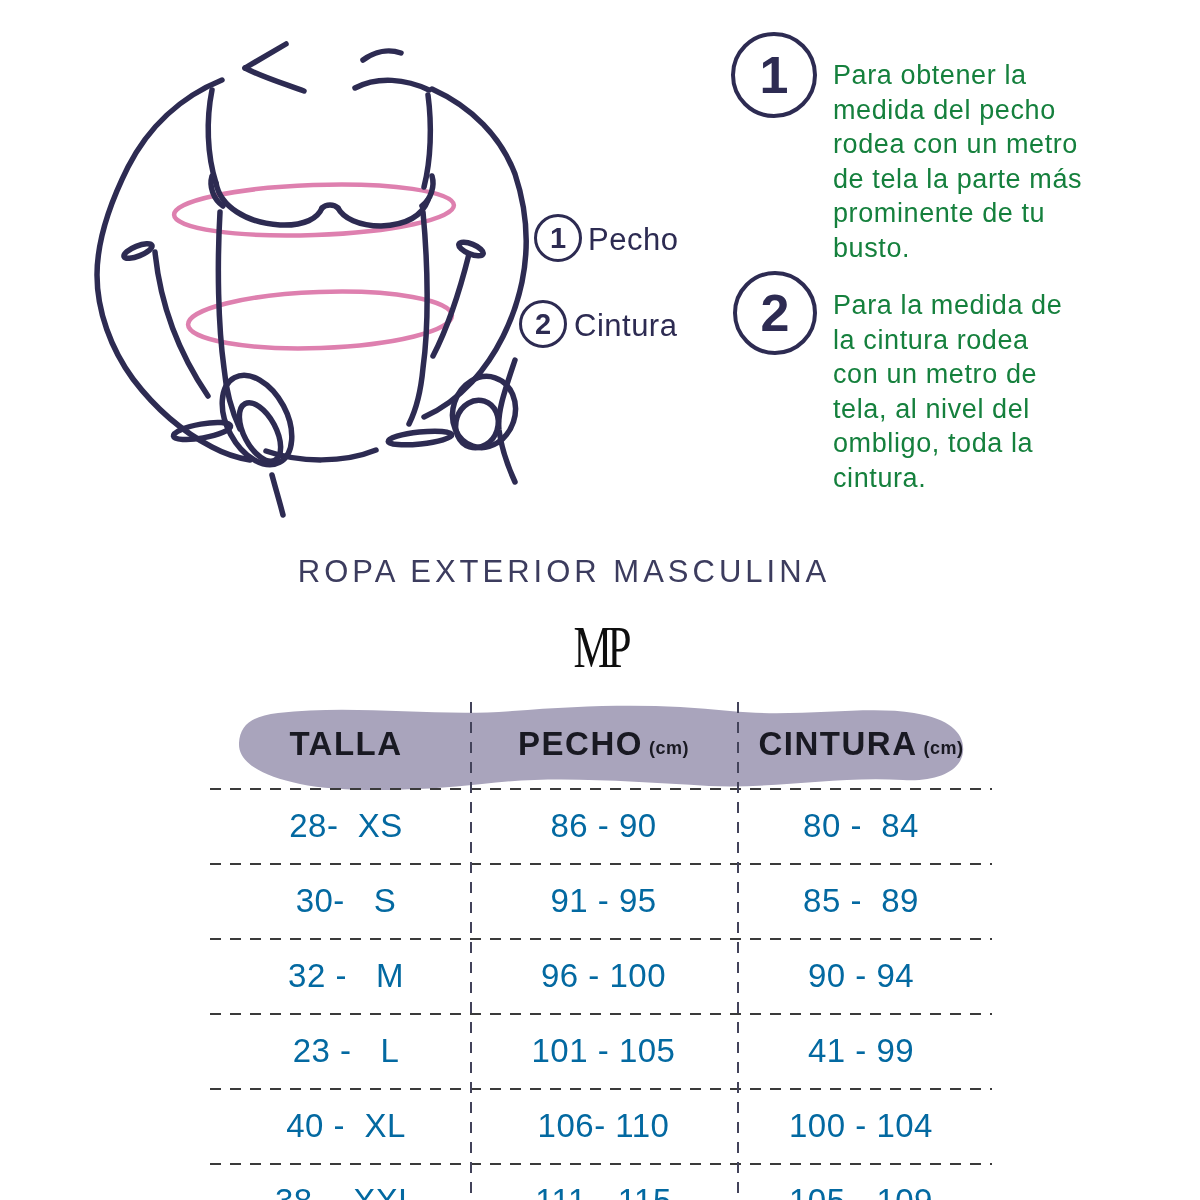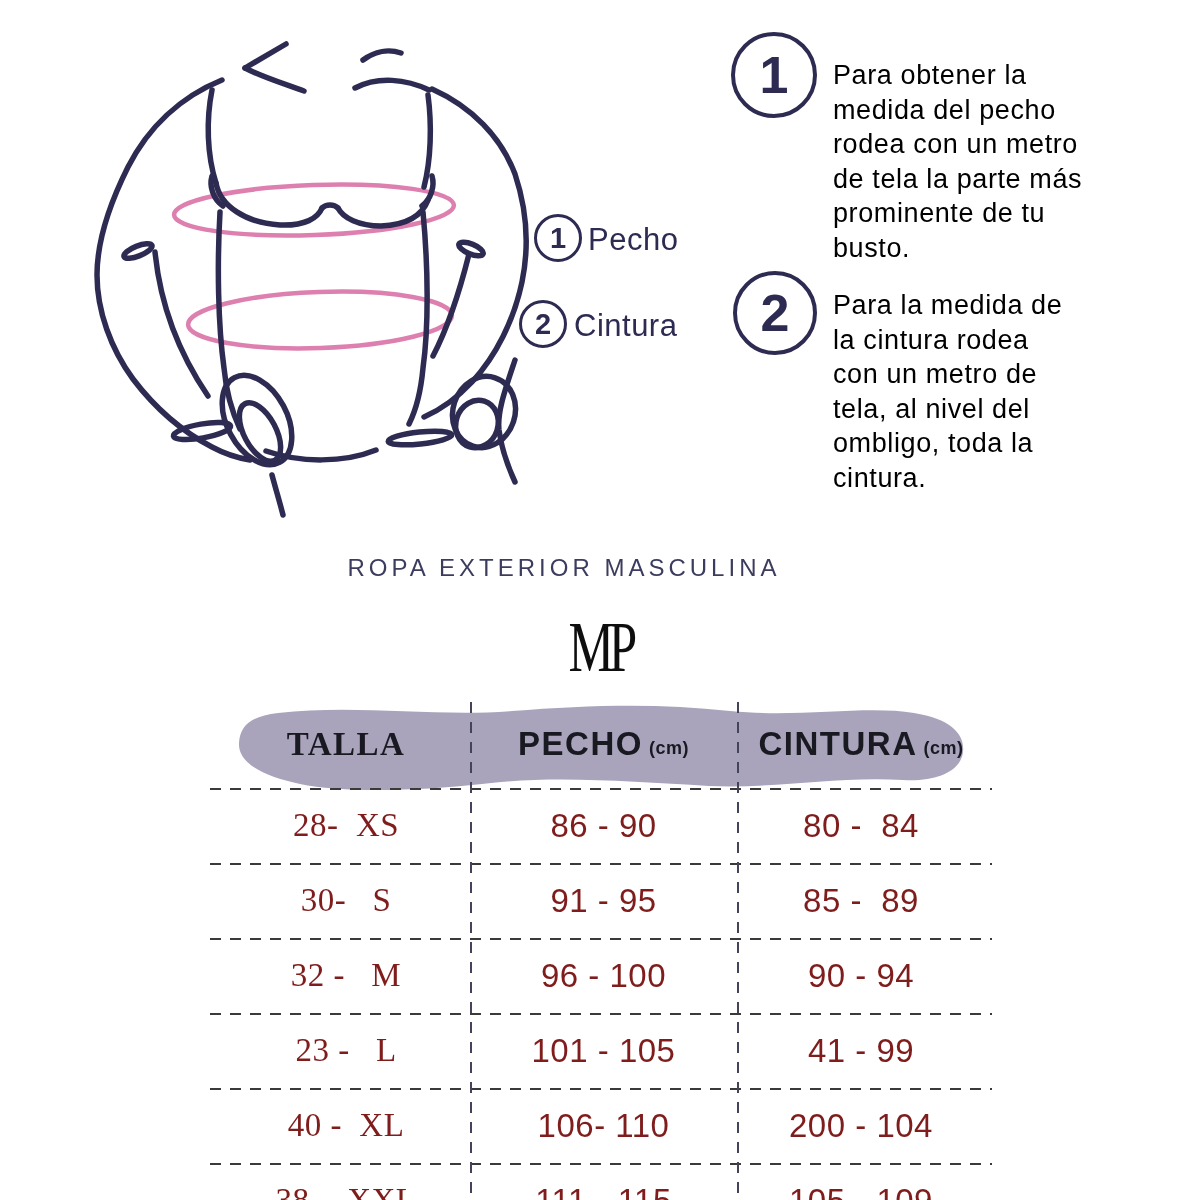--- a/index.html
+++ b/index.html
@@ -25,46 +25,46 @@
   
   .step-badge{
     position:absolute;box-sizing:border-box;border:4px solid #2d2b52;border-radius:50%;
     display:flex;align-items:center;justify-content:center;
     color:#2d2b52;font-weight:bold;background:#fff;
   }
   .step-badge.s1{left:731px;top:32px;width:86px;height:86px;font-size:52px;}
   .step-badge.s2{left:733px;top:271px;width:84px;height:84px;font-size:52px;}
   .step-text{
     position:absolute;left:833px;width:330px;
-    color:#000000;font-size:27px;line-height:34.5px;white-space:pre-line;
+    color:#15803d;font-size:27px;line-height:34.5px;white-space:pre-line;
     letter-spacing:0.6px;
   }
   .step-text.t1{top:58px;}
   .step-text.t2{top:288px;}
   
   .section-title{
     position:absolute;left:0;top:554px;width:1128px;text-align:center;
-    color:#3c3c5e;font-size:24px;letter-spacing:4px;
+    color:#3c3c5e;font-size:31px;letter-spacing:4px;
   }
   .brand-logo{
     position:absolute;left:0;top:604px;width:1200px;text-align:center;
-    font-family:"Liberation Serif",serif;color:#0e0e0e;font-size:71px;line-height:86px;
+    font-family:"Liberation Serif",serif;color:#0e0e0e;font-size:60px;line-height:86px;
     letter-spacing:-0.1em;
   }
   .brand-logo span{display:inline-block;transform:scaleX(0.72);}
   
   .size-table{position:absolute;left:222px;top:700px;width:763px;height:500px;}
   .blob-svg{position:absolute;left:4px;top:2px;width:748px;height:92px;z-index:0;}
   .tbl-header{position:absolute;left:0;top:0;width:763px;height:88px;display:flex;z-index:3;}
   .tbl-row{position:absolute;left:0;width:763px;height:75px;display:flex;z-index:3;}
-  .c1{width:248px;font-family:Liberation Serif, serif;}.c2{width:267px;}.c3{width:248px;}
+  .c1{width:248px;}.c2{width:267px;}.c3{width:248px;}
   .cell{display:flex;align-items:center;justify-content:center;}
   .hdr-cell{color:#191922;font-weight:bold;font-size:33px;letter-spacing:1.5px;}
   .hdr-unit{font-size:18px;font-weight:bold;margin-left:6px;letter-spacing:0.5px;padding-top:8px;}
-  .data-cell{color:#7f1d1d;font-size:33px;white-space:pre;letter-spacing:0.5px;}
+  .data-cell{color:#0369a1;font-size:33px;white-space:pre;letter-spacing:0.5px;}
   .vline{
     position:absolute;top:2px;width:2px;height:498px;z-index:2;
     background:repeating-linear-gradient(to bottom,#43435a 0 11px,transparent 11px 20px);
   }
   .vline.v1{left:248px;}
   .vline.v2{left:515px;}
   .hline{
     position:absolute;left:-12px;width:782px;height:2px;z-index:1;
     background:repeating-linear-gradient(to right,#3a3a3a 0 11px,transparent 11px 20px);
   }
@@ -197,20 +197,20 @@
     <div class="cell c3 data-cell">90 - 94</div>
   </div>
   <div class="tbl-row" style="top:313px">
     <div class="cell c1 data-cell">23 -   L</div>
     <div class="cell c2 data-cell">101 - 105</div>
     <div class="cell c3 data-cell">41 - 99</div>
   </div>
   <div class="tbl-row" style="top:388px">
     <div class="cell c1 data-cell">40 -  XL</div>
     <div class="cell c2 data-cell">106- 110</div>
-    <div class="cell c3 data-cell">200 - 104</div>
+    <div class="cell c3 data-cell">100 - 104</div>
   </div>
   <div class="tbl-row" style="top:463px">
     <div class="cell c1 data-cell">38 -  XXL</div>
     <div class="cell c2 data-cell">111 - 115</div>
     <div class="cell c3 data-cell">105 - 109</div>
   </div>
 </div>
 
 </body></html>

